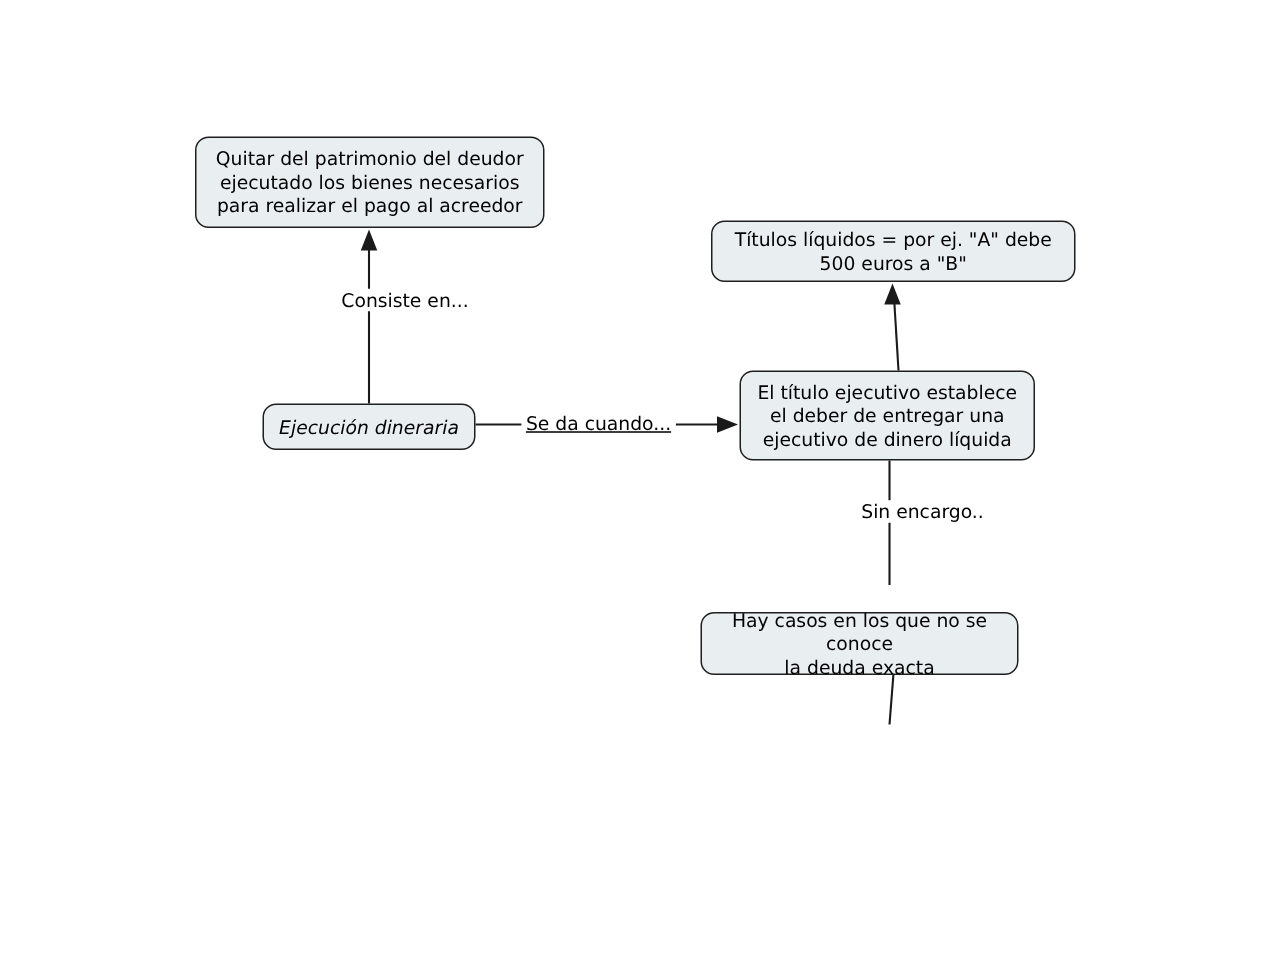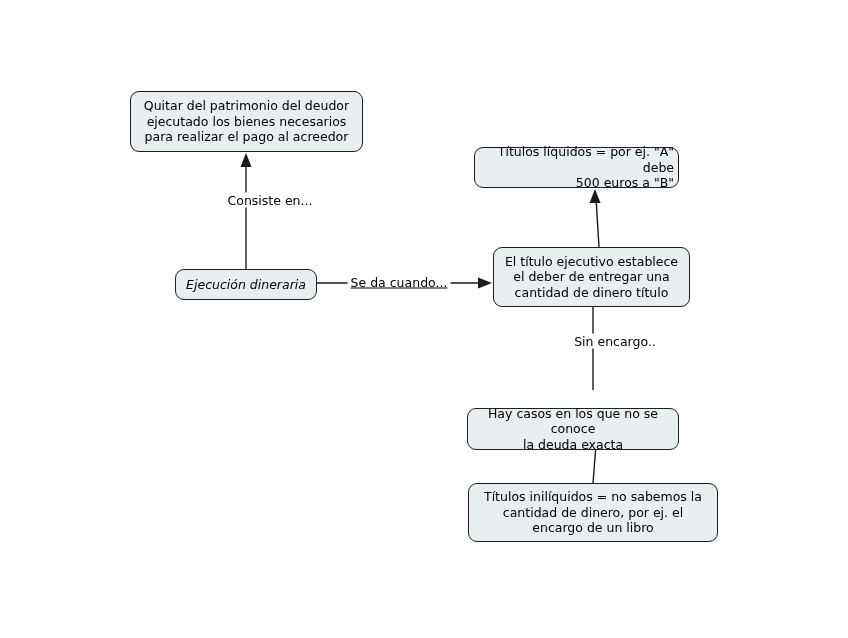--- a/index.html
+++ b/index.html
@@ -48,21 +48,21 @@
     padding: 0 3px;
     font-size: 12.5px;
     color: #000000;
     white-space: pre;
     margin-left: 24px;
   }
   
   .node-quitar            { left: 130px; top:  91px; width: 233px; height: 61px; }
   .node-ejecucion         { left: 175px; top: 269px; width: 142px; height: 31px; font-style: italic; }
   .node-titulo-ejecutivo  { left: 493px; top: 247px; width: 197px; height: 60px; }
-  .node-titulos-liquidos  { left: 474px; top: 147px; width: 205px; height: 41px; text-align: right; }
+  .node-titulos-liquidos  { left: 474px; top: 147px; width: 243px; height: 41px; }
   .node-hay-casos         { left: 467px; top: 408px; width: 212px; height: 42px; }
   .node-titulos-iniliquidos { left: 468px; top: 483px; width: 250px; height: 59px; }
   
   .label-consiste     { left: 246px; top: 200px; }
   .label-se-da-cuando { left: 375px; top: 282px; text-decoration: underline; }
   .label-sin-embargo  { left: 591px; top: 341px; }
 </style>
 </head>
 <body>
 
@@ -84,31 +84,28 @@
   </svg>
 
   <div class="node node-quitar">Quitar del patrimonio del deudor
 ejecutado los bienes necesarios
 para realizar el pago al acreedor</div>
 
   <div class="node node-ejecucion">Ejecución dineraria</div>
 
   <div class="node node-titulo-ejecutivo">El título ejecutivo establece
 el deber de entregar una
-cantidad de dinero título</div>
+ejecutivo de dinero líquida</div>
 
   <div class="node node-titulos-liquidos">Títulos líquidos = por ej. "A" debe
 500 euros a "B"</div>
 
   <div class="node node-hay-casos">Hay casos en los que no se conoce
 la deuda exacta</div>
 
-  <div class="node node-titulos-iniliquidos">Títulos inilíquidos = no sabemos la
-cantidad de dinero, por ej. el
-encargo de un libro</div>
 
   <div class="link-label label-consiste">Consiste en...</div>
 
   <div class="link-label label-se-da-cuando">Se da cuando...</div>
 
   <div class="link-label label-sin-embargo">Sin encargo..</div>
 
 </div>
 
 </body></html>

